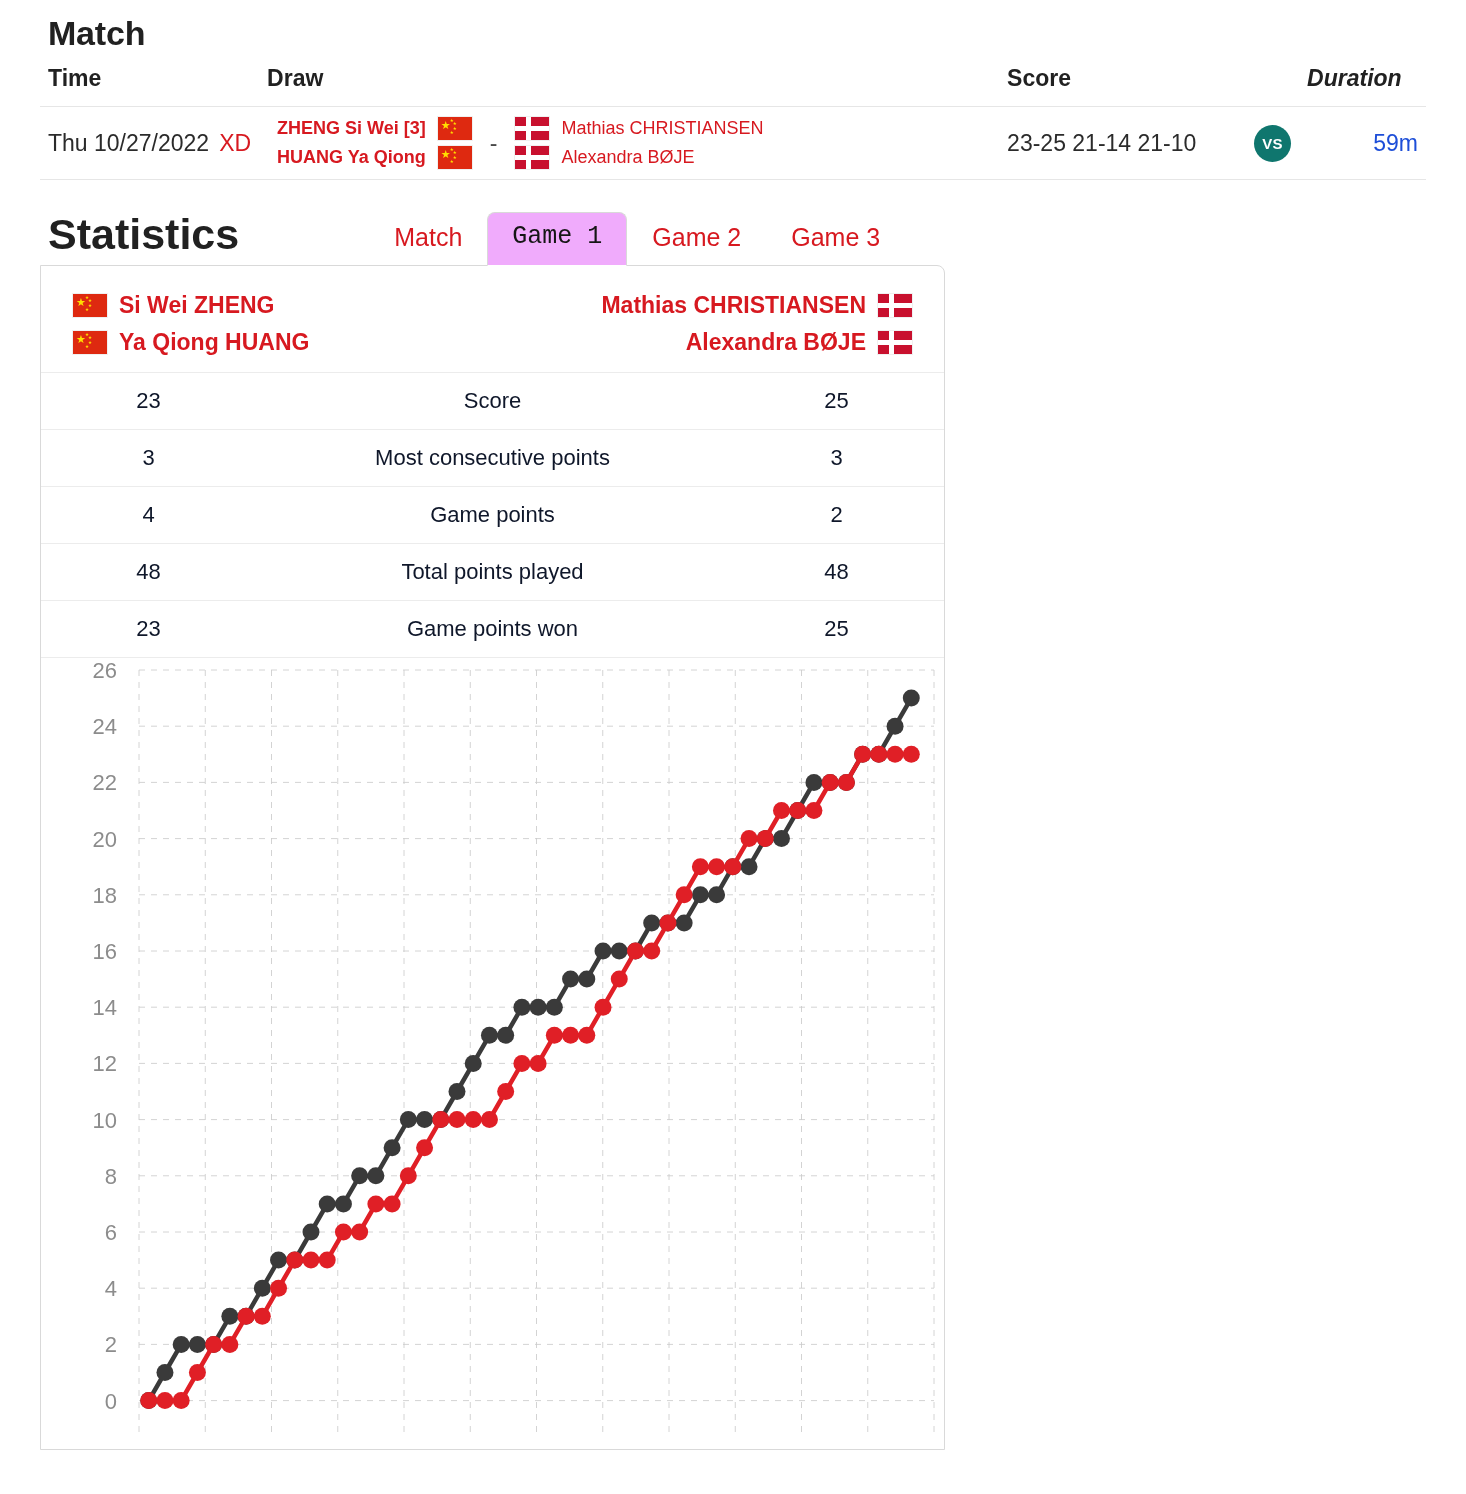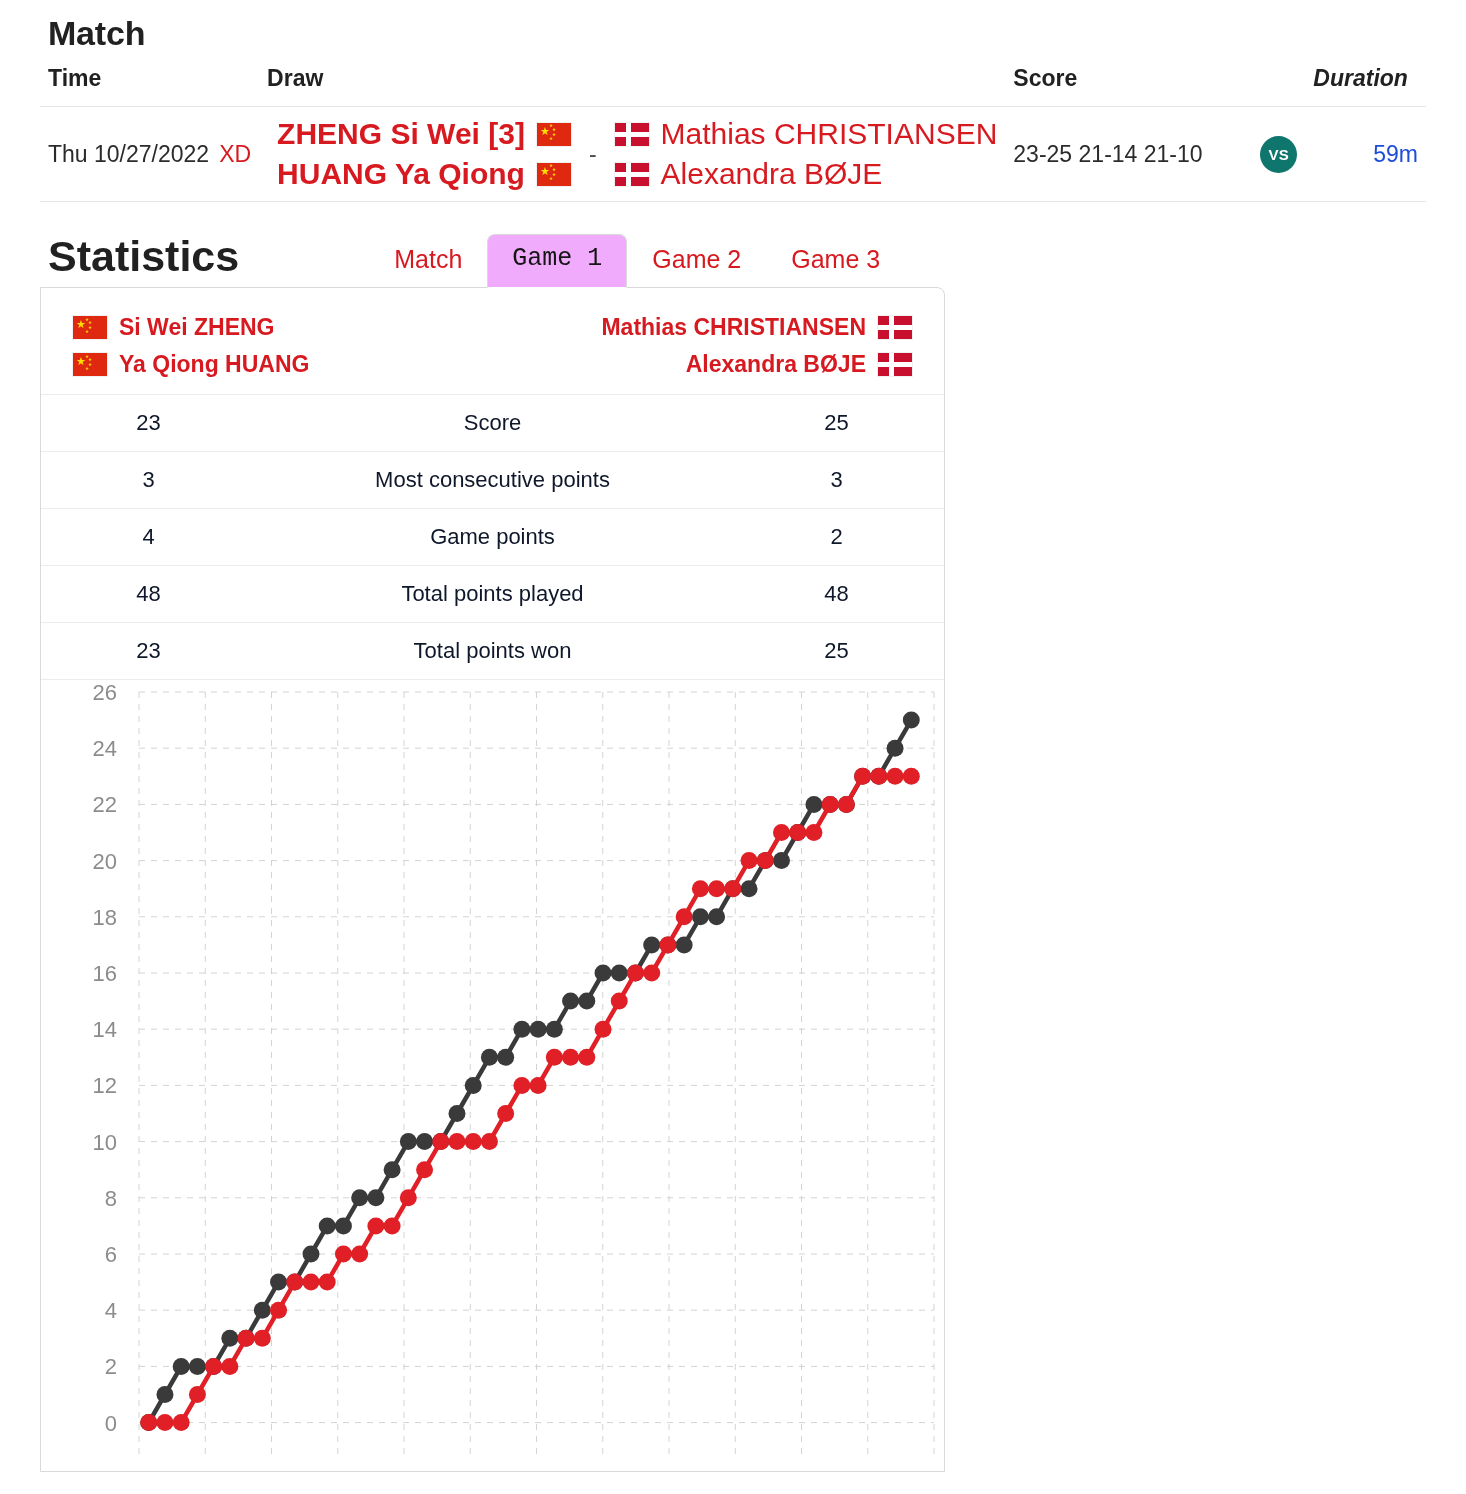--- a/index.html
+++ b/index.html
@@ -36,21 +36,21 @@
     font-size:23px; vertical-align:middle;
   }
   .td-time { white-space:nowrap; color:#2b2b2b; }
   .draw-tag { color:#d71920; margin-left:10px; }
 
   .pairing { display:flex; align-items:center; gap:14px; padding-left:10px;}
   .side { display:flex; flex-direction:column; gap:6px; }
   .side.left  { align-items:flex-end; }
   .side.right { align-items:flex-start; }
   .plrow { display:flex; align-items:center; gap:12px; }
-  .plname { color:#d71920; font-size:30px; white-space:nowrap; }
+  .plname { color:#d71920; font-size:18px; white-space:nowrap; }
   .plname.bold { font-weight:bold; }
   .dash { color:#4a4a4a; font-size:23px; padding:0 4px; }
 
   .score-cell { font-size:23px; color:#2b2b2b; white-space:nowrap; }
   .score-wrap { display:flex; align-items:center; gap:22px;justify-content:space-between; }
   .vs-badge {
     width:37px; height:37px; border-radius:50%;
     background:#0f766e; color:#ffffff;
     font-size:15px; font-weight:bold;
     display:flex; align-items:center; justify-content:center;
@@ -247,21 +247,21 @@
           <td class="sv-label">Game points</td>
           <td class="sv-right">2</td>
         </tr>
         <tr>
           <td class="sv-left">48</td>
           <td class="sv-label">Total points played</td>
           <td class="sv-right">48</td>
         </tr>
         <tr>
           <td class="sv-left">23</td>
-          <td class="sv-label">Total points won</td>
+          <td class="sv-label">Game points won</td>
           <td class="sv-right">25</td>
         </tr>
       </tbody>
     </table>
 
     <div class="chart-wrap">
       <svg id="progress-chart" width="903" height="770" viewBox="0 0 903 770">
           <line x1="98" x2="893" y1="738.6" y2="738.6" stroke="#cccccc" stroke-width="1" stroke-dasharray="6,6" opacity="0.85"></line>
           <line x1="98" x2="893" y1="682.4000000000001" y2="682.4000000000001" stroke="#cccccc" stroke-width="1" stroke-dasharray="6,6" opacity="0.85"></line>
           <line x1="98" x2="893" y1="626.2" y2="626.2" stroke="#cccccc" stroke-width="1" stroke-dasharray="6,6" opacity="0.85"></line>

